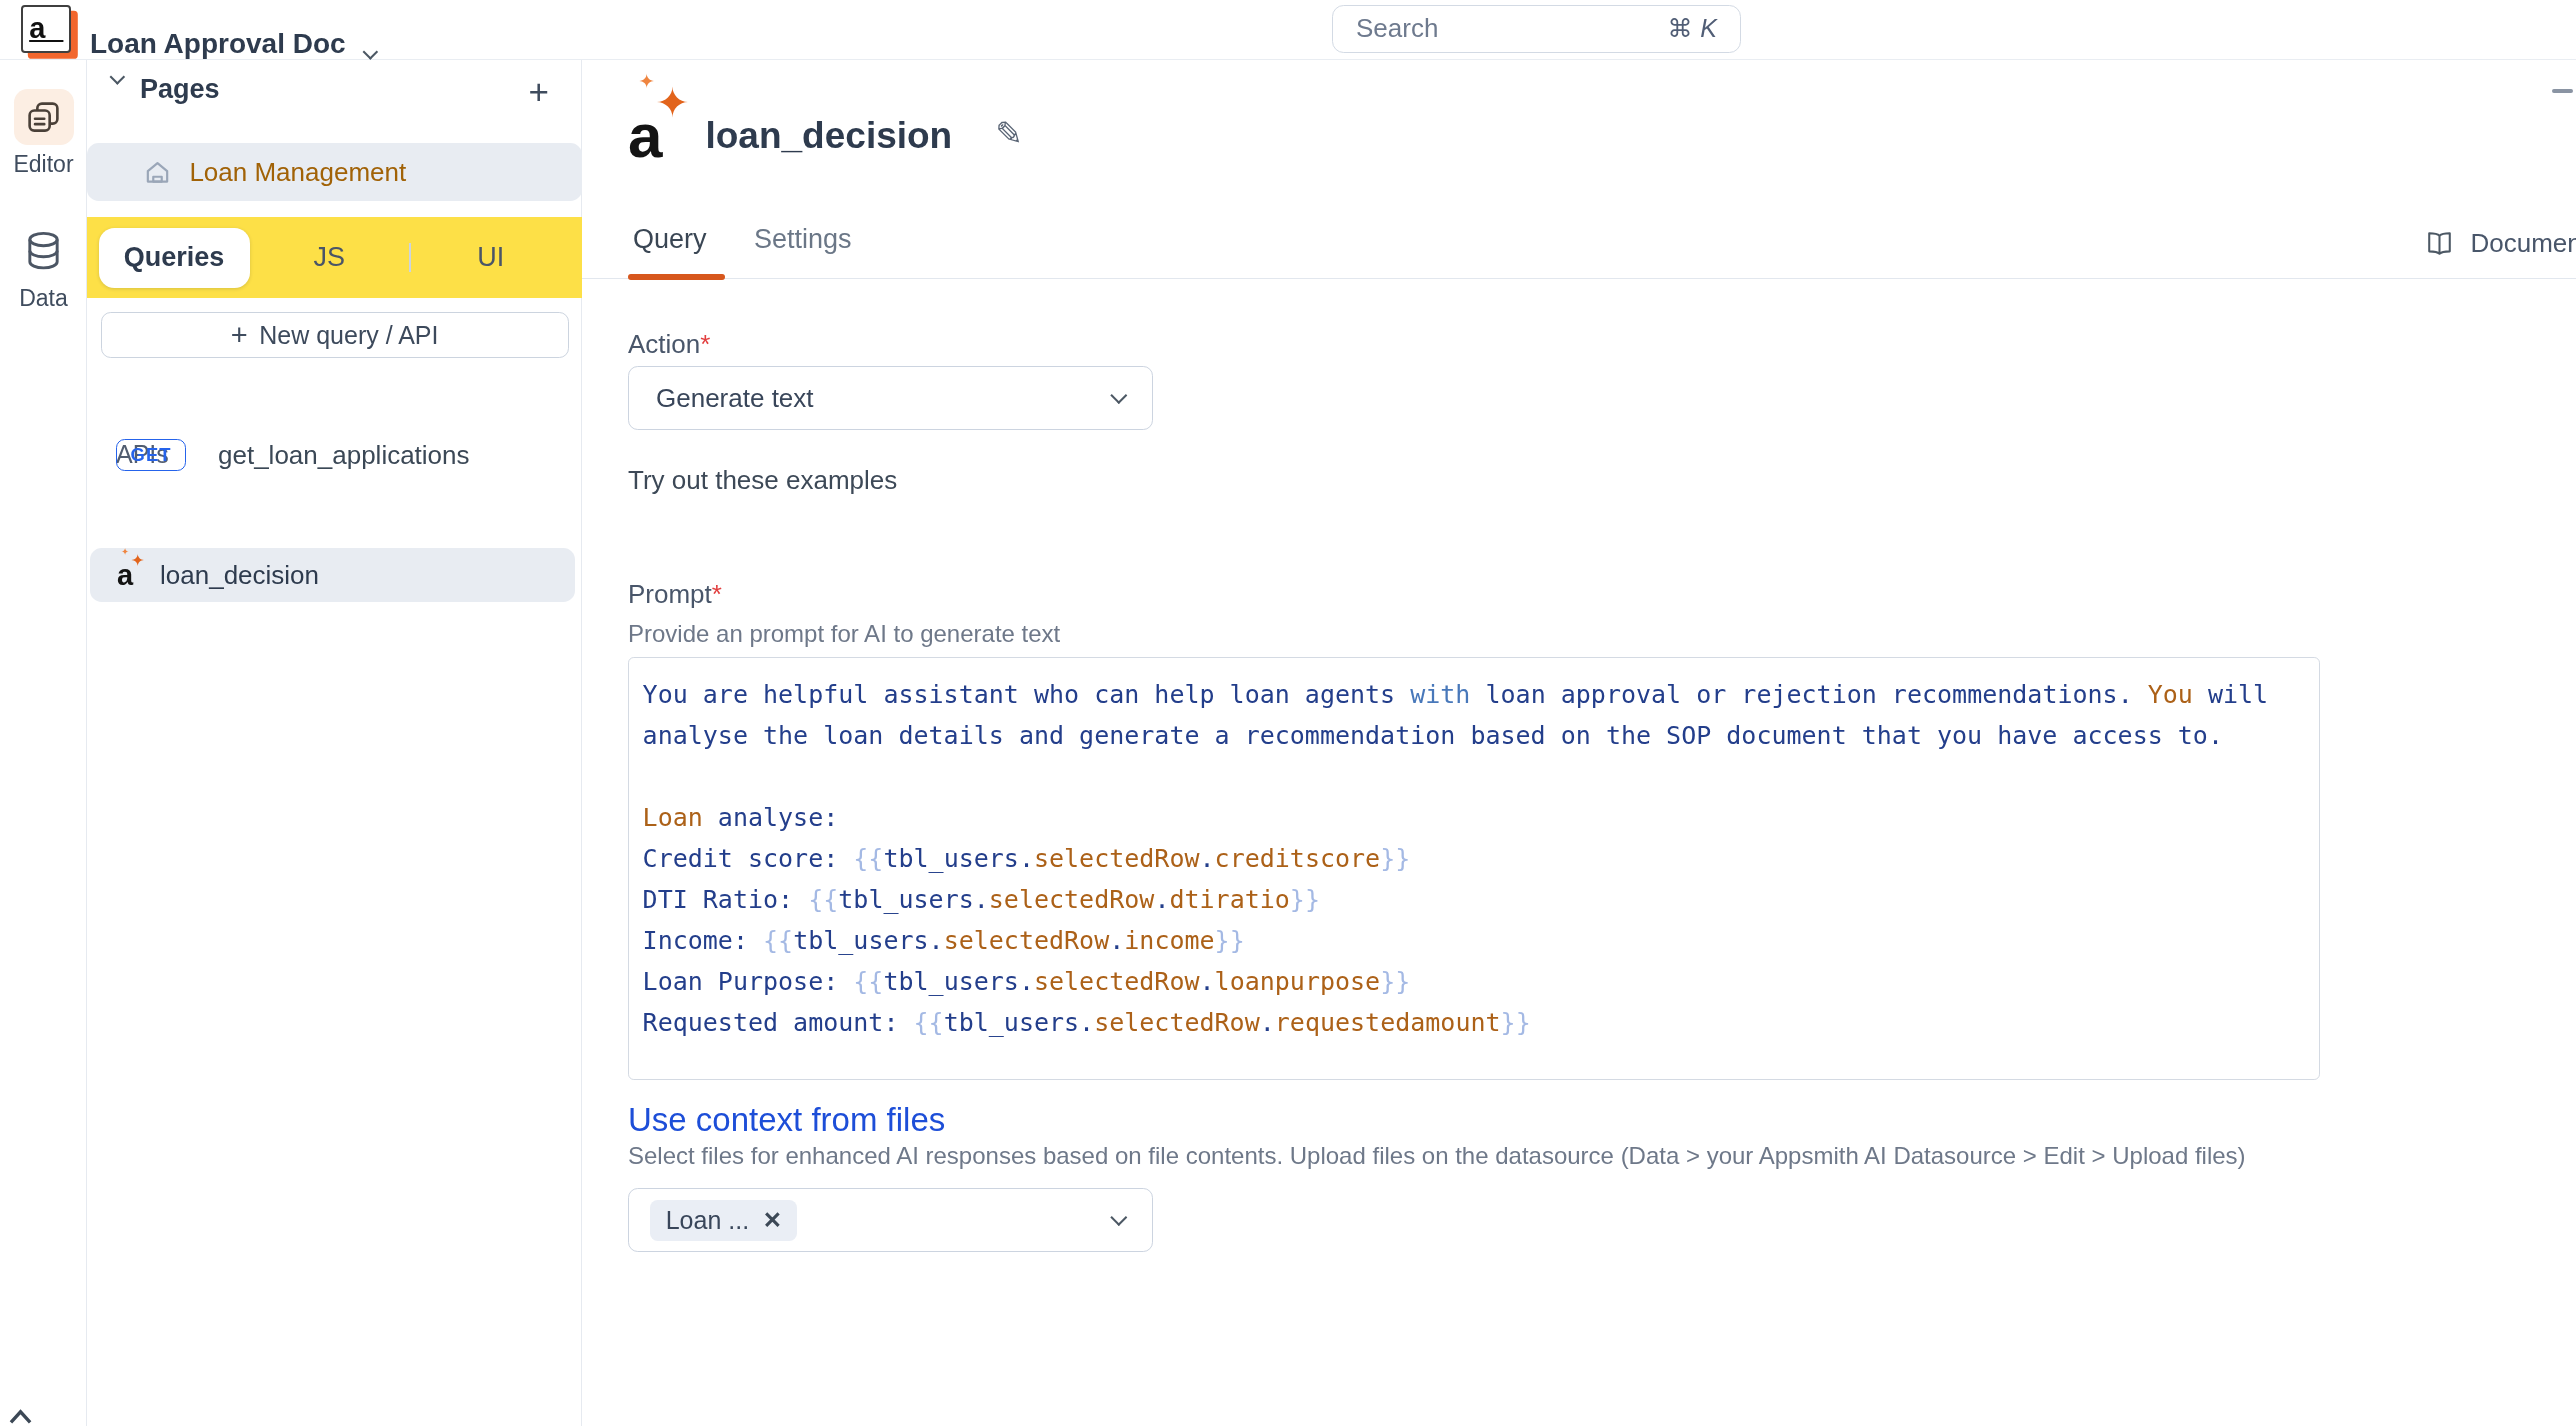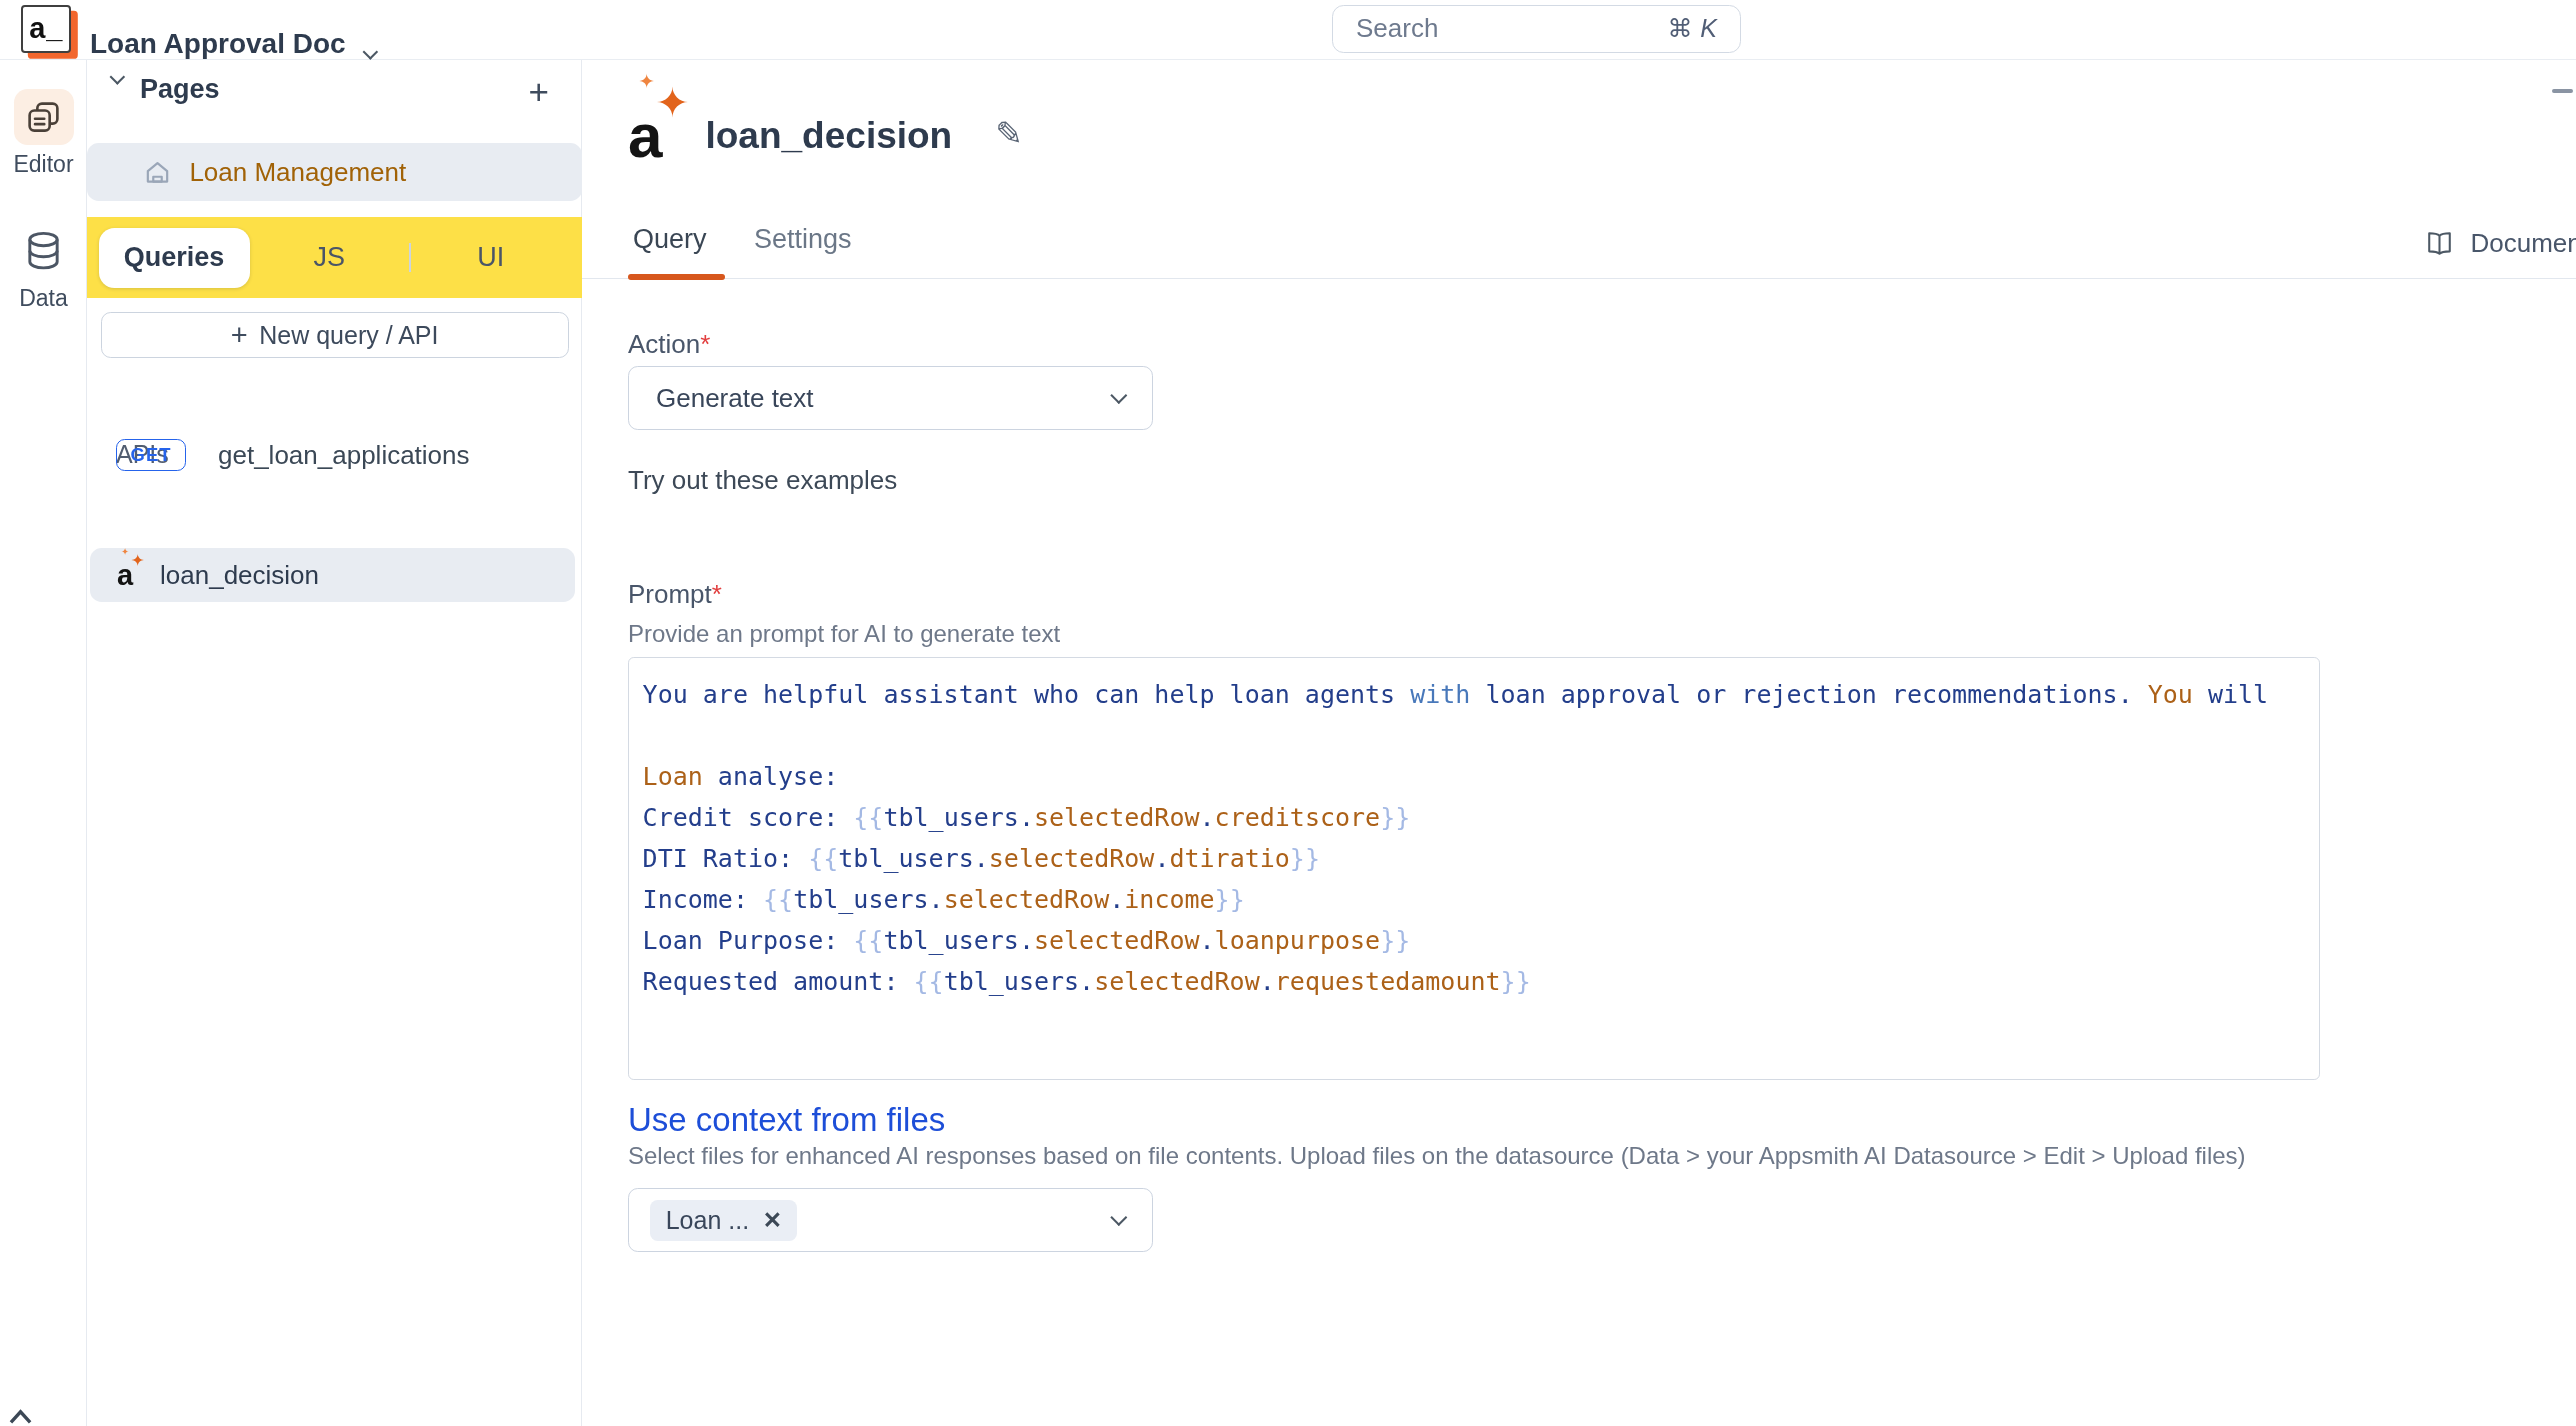--- a/index.html
+++ b/index.html
@@ -8,21 +8,21 @@
   .screen { position:absolute; left:0; top:0; width:2576px; height:1427px;
             overflow:hidden; background:#fff; color:#2e3b4e; }
 
   
   .topbar { position:absolute; left:0; top:0; width:2576px; height:60px;
             background:#fff; border-bottom:1px solid #e9edf2; }
   .logo { position:absolute; left:21.3px; top:4.8px; width:50px; height:48px;
           background:#fff; border:2.4px solid #3f3f3f; border-radius:3.9px;
           box-shadow:6.8px 5.8px 0 #f2662d;
           display:flex; align-items:center; justify-content:center;
-          font-weight:bold; font-size:29px; color:#111; letter-spacing:1px; }
+          font-weight:bold; font-size:29px; color:#111; letter-spacing:1px;text-decoration:underline; }
   .app-title { position:absolute; left:90px; top:0; height:60px;
                display:flex; align-items:flex-end; gap:19.4px;
                font-size:28px; font-weight:600; color:#2e3b4e; }
   .chev { display:inline-block; width:12.6px; height:12.6px;
           border-right:2.4px solid #4c5864; border-bottom:2.4px solid #4c5864;
           transform:rotate(45deg) translate(-1.9px,-1.9px); }
   .chev.small { width:10.7px; height:10.7px; }
   .searchbox { position:absolute; left:1332px; top:4.8px; width:409px; height:48px;
                border:1.5px solid #d3dae4; border-radius:11.6px; background:#fff;
                display:flex; align-items:center; padding:0 23px; }
@@ -260,20 +260,21 @@
 
     <div class="field-label" style="top:405px; color:#3d4957;">Try out these examples</div>
 
     <div class="field-label" style="top:519px;">
       <span>Prompt</span><span class="req">*</span>
     </div>
     <div class="helper" style="top:560px;">Provide an prompt for AI to generate text</div>
 
     <div class="editor" id="code-editor">
         <div class="code-line"><span style="color: rgb(35, 62, 139);">You are helpful assistant who can help loan agents </span><span style="color: rgb(72, 120, 186);">with</span><span style="color: rgb(35, 62, 139);"> loan approval or rejection recommendations. </span><span style="color: rgb(172, 97, 24);">You</span><span style="color: rgb(35, 62, 139);"> will</span></div>
+        <div class="code-line"><span style="color: rgb(35, 62, 139);">analyse the loan details and generate a recommendation based on the SOP document that you have access to.</span></div>
         <div class="code-line"></div>
         <div class="code-line"><span style="color: rgb(172, 97, 24);">Loan</span><span style="color: rgb(35, 62, 139);"> analyse:</span></div>
         <div class="code-line"><span style="color: rgb(35, 62, 139);">Credit score: </span><span style="color: rgb(164, 185, 228);">{{</span><span style="color: rgb(35, 62, 139);">tbl_users.</span><span style="color: rgb(172, 97, 24);">selectedRow</span><span style="color: rgb(35, 62, 139);">.</span><span style="color: rgb(172, 97, 24);">creditscore</span><span style="color: rgb(164, 185, 228);">}}</span></div>
         <div class="code-line"><span style="color: rgb(35, 62, 139);">DTI Ratio: </span><span style="color: rgb(164, 185, 228);">{{</span><span style="color: rgb(35, 62, 139);">tbl_users.</span><span style="color: rgb(172, 97, 24);">selectedRow</span><span style="color: rgb(35, 62, 139);">.</span><span style="color: rgb(172, 97, 24);">dtiratio</span><span style="color: rgb(164, 185, 228);">}}</span></div>
         <div class="code-line"><span style="color: rgb(35, 62, 139);">Income: </span><span style="color: rgb(164, 185, 228);">{{</span><span style="color: rgb(35, 62, 139);">tbl_users.</span><span style="color: rgb(172, 97, 24);">selectedRow</span><span style="color: rgb(35, 62, 139);">.</span><span style="color: rgb(172, 97, 24);">income</span><span style="color: rgb(164, 185, 228);">}}</span></div>
         <div class="code-line"><span style="color: rgb(35, 62, 139);">Loan Purpose: </span><span style="color: rgb(164, 185, 228);">{{</span><span style="color: rgb(35, 62, 139);">tbl_users.</span><span style="color: rgb(172, 97, 24);">selectedRow</span><span style="color: rgb(35, 62, 139);">.</span><span style="color: rgb(172, 97, 24);">loanpurpose</span><span style="color: rgb(164, 185, 228);">}}</span></div>
         <div class="code-line"><span style="color: rgb(35, 62, 139);">Requested amount: </span><span style="color: rgb(164, 185, 228);">{{</span><span style="color: rgb(35, 62, 139);">tbl_users.</span><span style="color: rgb(172, 97, 24);">selectedRow</span><span style="color: rgb(35, 62, 139);">.</span><span style="color: rgb(172, 97, 24);">requestedamount</span><span style="color: rgb(164, 185, 228);">}}</span></div>
       </div>
 
     <div class="context-title">Use context from files</div>

